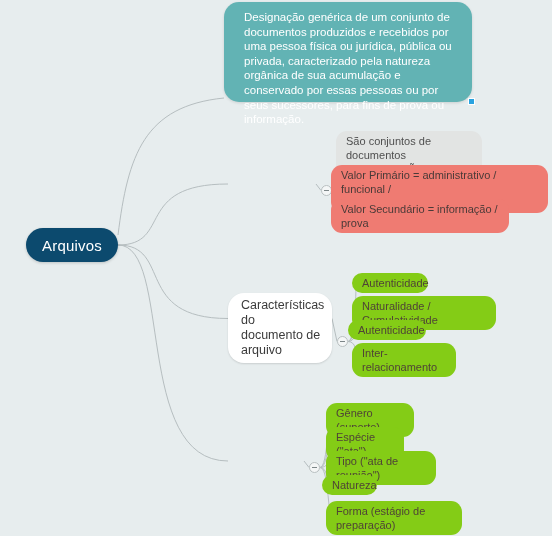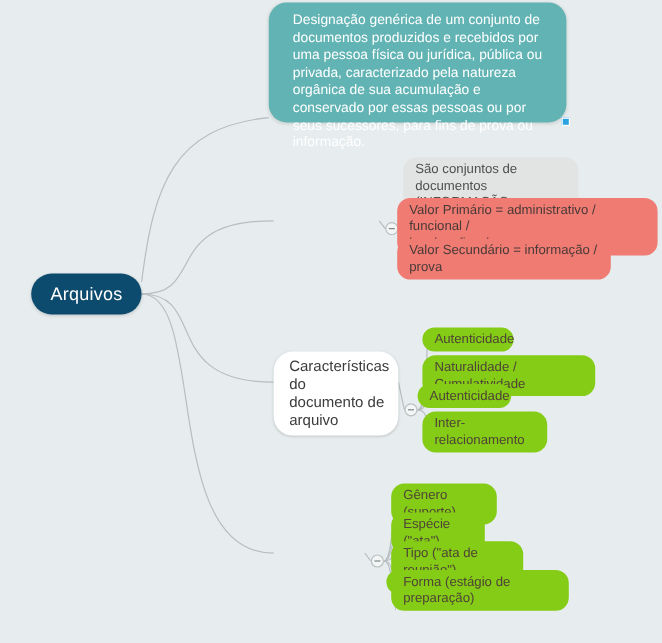--- a/index.html
+++ b/index.html
@@ -168,14 +168,14 @@
     <div class="node leaf yellow" style="left: 352px; top: 296px; width: 144px; min-height: 19px;">Naturalidade / Cumulatividade</div>
     <div class="node leaf yellow" style="left: 348px; top: 320px; width: 78px; min-height: 19px;">Autenticidade</div>
     <div class="node leaf yellow" style="left: 352px; top: 343px; width: 104px; min-height: 19px;">Inter-relacionamento</div>
     <div class="toggle" style="left: 309px; top: 462px;">
       <span class="bar"></span>
     </div>
     <div class="node leaf yellow" style="left: 326px; top: 403px; width: 88px; min-height: 19px;">Gênero (suporte)</div>
     <div class="node leaf yellow" style="left: 326px; top: 427px; width: 78px; min-height: 19px;">Espécie ("ata")</div>
     <div class="node leaf yellow" style="left: 326px; top: 451px; width: 110px; min-height: 19px;">Tipo ("ata de reunião")</div>
     <div class="node leaf yellow" style="left: 322px; top: 475px; width: 55px; min-height: 19px;">Natureza</div>
-    <div class="node leaf yellow" style="left: 326px; top: 475px; width: 148px; min-height: 19px;">Forma (estágio de preparação)</div>
+    <div class="node leaf yellow" style="left: 326px; top: 501px; width: 136px; min-height: 19px;">Forma (estágio de preparação)</div>
   </div>
 
 </body></html>

